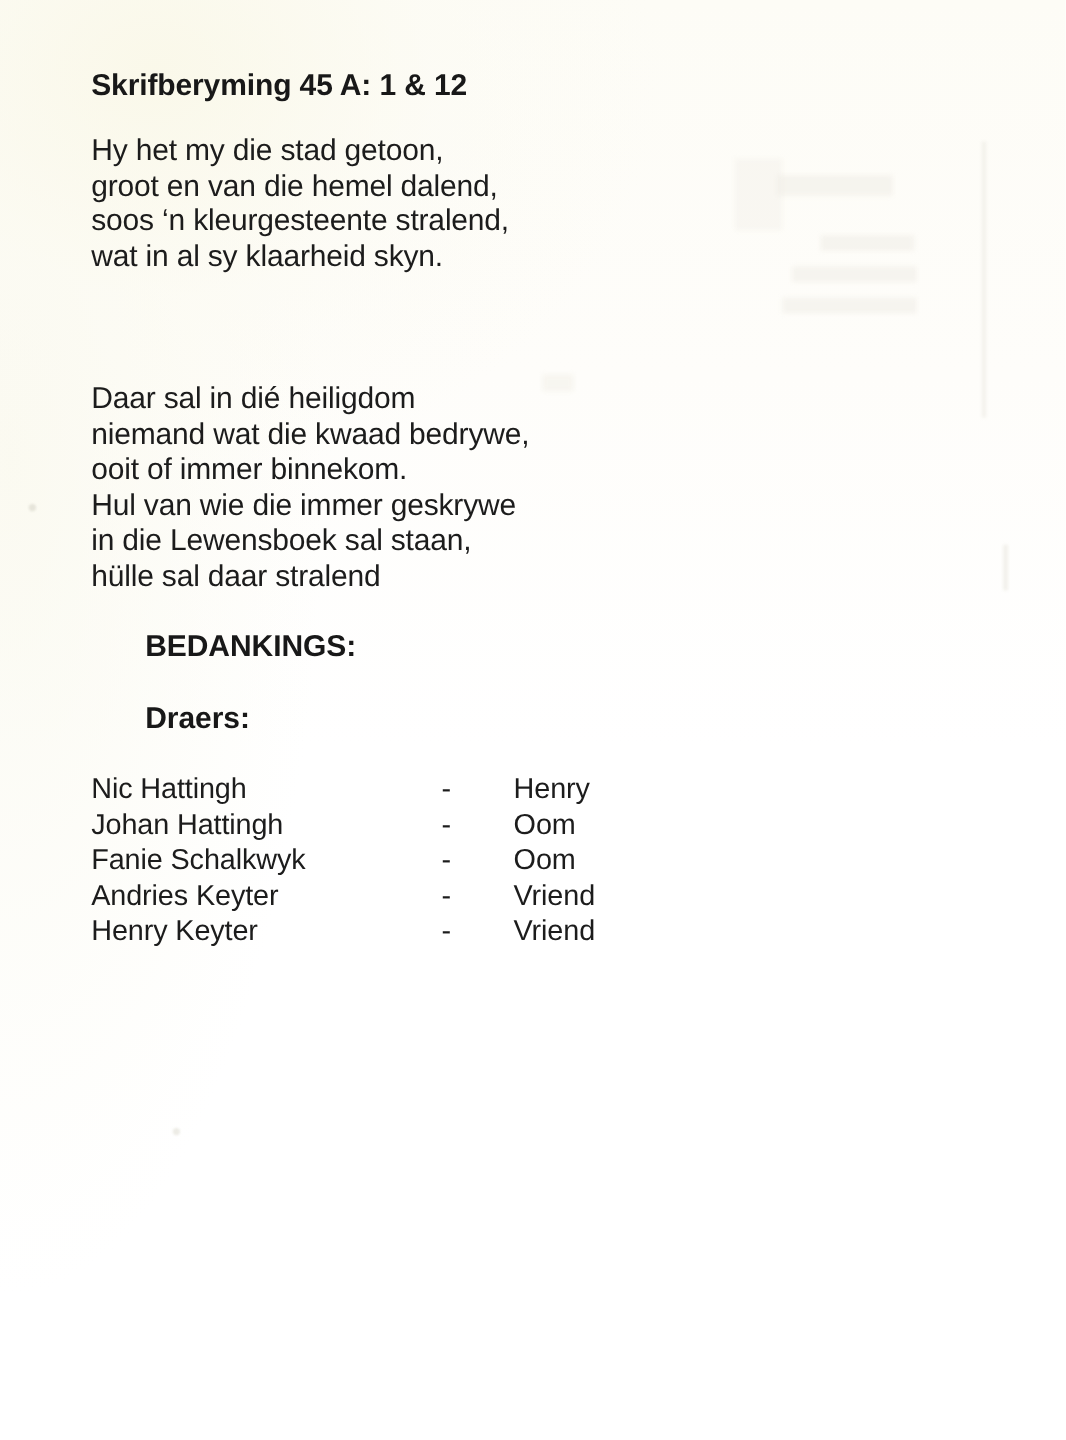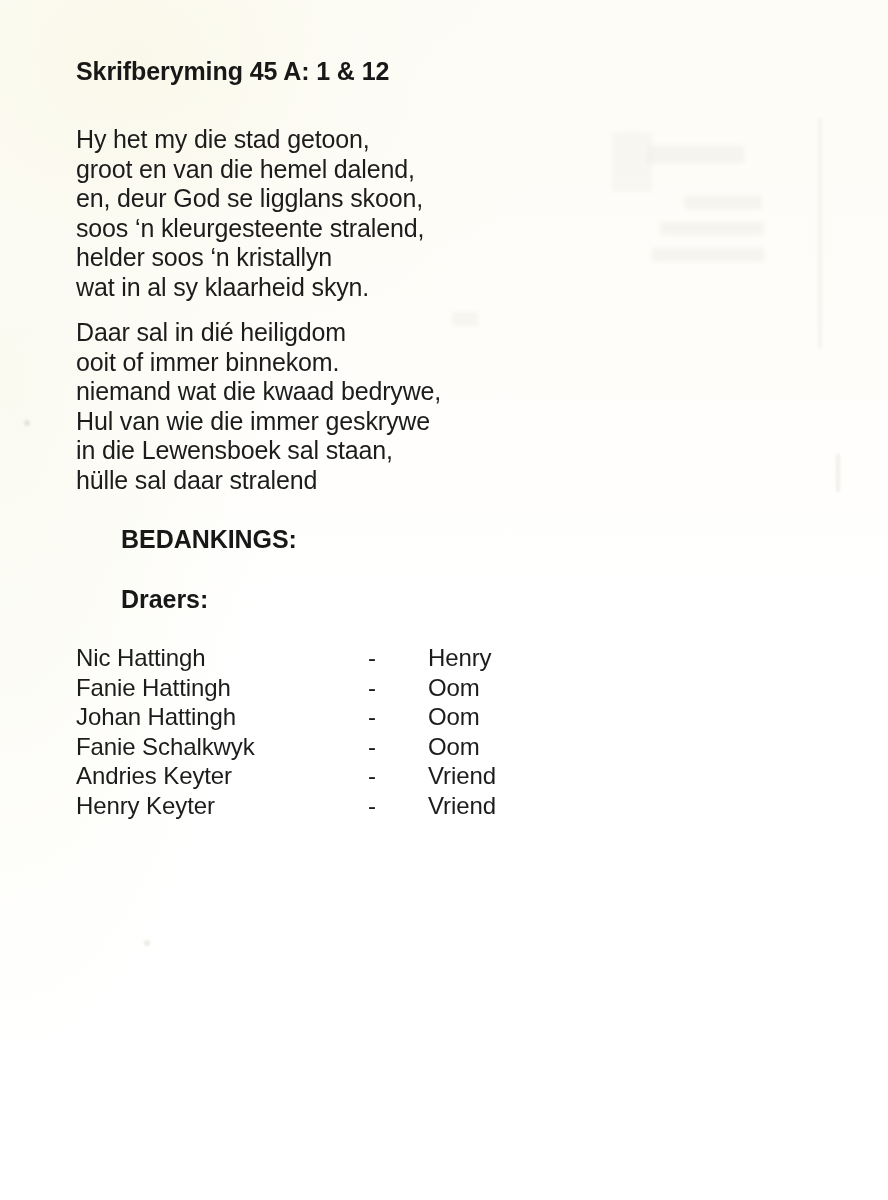--- a/index.html
+++ b/index.html
@@ -62,21 +62,21 @@
     color: #181818;
     letter-spacing: -0.1px;
     white-space: nowrap;
   }
 
   
   .stanza {
     position: absolute;
     left: 0;
   }
-  .stanza-1 { top: 125px; }
+  .stanza-1 { top: 111px; }
   .stanza-2 { top: 318px; }
 
   .verse-line {
     font-size: 25px;
     line-height: 29.6px;
     color: #1c1c1c;
     white-space: nowrap;
     letter-spacing: -0.15px;
   }
 
@@ -131,50 +131,43 @@
   <div class="bleed bleed-b9"></div>
   <div class="bleed bleed-b10"></div>
 
   <div class="content">
 
     <div class="doc-title">Skrifberyming 45 A: 1 &amp; 12</div>
 
     <div class="stanza stanza-1">
       <div class="verse-line">Hy het my die stad getoon,</div>
       <div class="verse-line">groot en van die hemel dalend,</div>
-      <div class="verse-line">en, deur God se ligglans skoon,</div>
       <div class="verse-line">soos ‘n kleurgesteente stralend,</div>
-      <div class="verse-line">helder soos ‘n kristallyn</div>
       <div class="verse-line">wat in al sy klaarheid skyn.</div>
     </div>
 
     <div class="stanza stanza-2">
       <div class="verse-line">Daar sal in dié heiligdom</div>
+      <div class="verse-line">niemand wat die kwaad bedrywe,</div>
       <div class="verse-line">ooit of immer binnekom.</div>
-      <div class="verse-line">niemand wat die kwaad bedrywe,</div>
       <div class="verse-line">Hul van wie die immer geskrywe</div>
       <div class="verse-line">in die Lewensboek sal staan,</div>
       <div class="verse-line">hülle sal daar stralend</div>
     </div>
 
     <div class="section-heading heading-bedankings">BEDANKINGS:</div>
 
     <div class="section-heading heading-draers">Draers:</div>
 
     <table class="credits">
       <tbody>
         <tr>
           <td class="col-name">Nic Hattingh</td>
           <td class="col-dash">-</td>
           <td class="col-role">Henry</td>
-        </tr>
-        <tr>
-          <td class="col-name">Fanie Hattingh</td>
-          <td class="col-dash">-</td>
-          <td class="col-role">Oom</td>
         </tr>
         <tr>
           <td class="col-name">Johan Hattingh</td>
           <td class="col-dash">-</td>
           <td class="col-role">Oom</td>
         </tr>
         <tr>
           <td class="col-name">Fanie Schalkwyk</td>
           <td class="col-dash">-</td>
           <td class="col-role">Oom</td>

